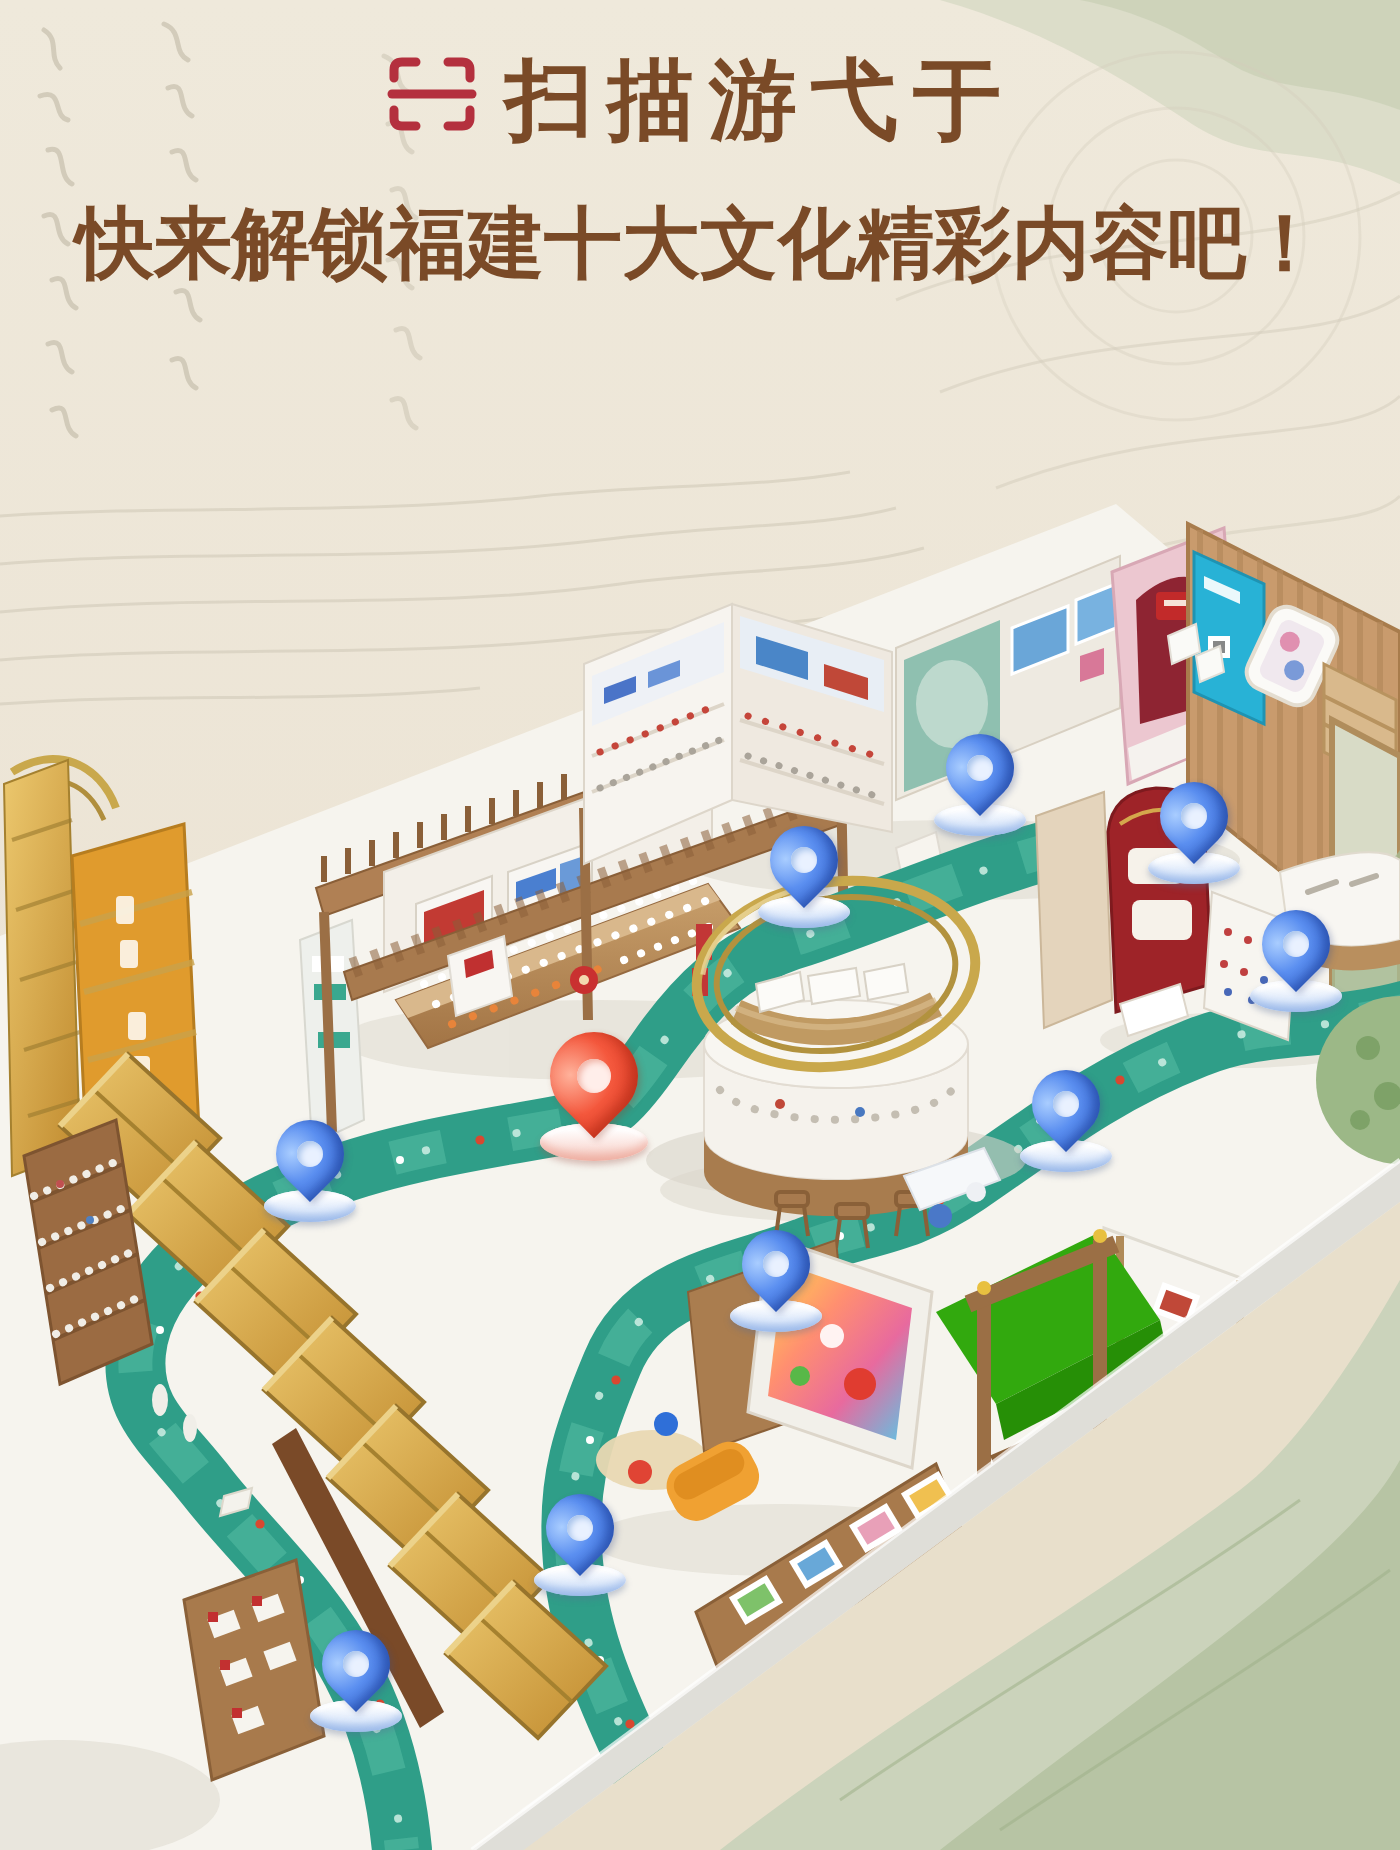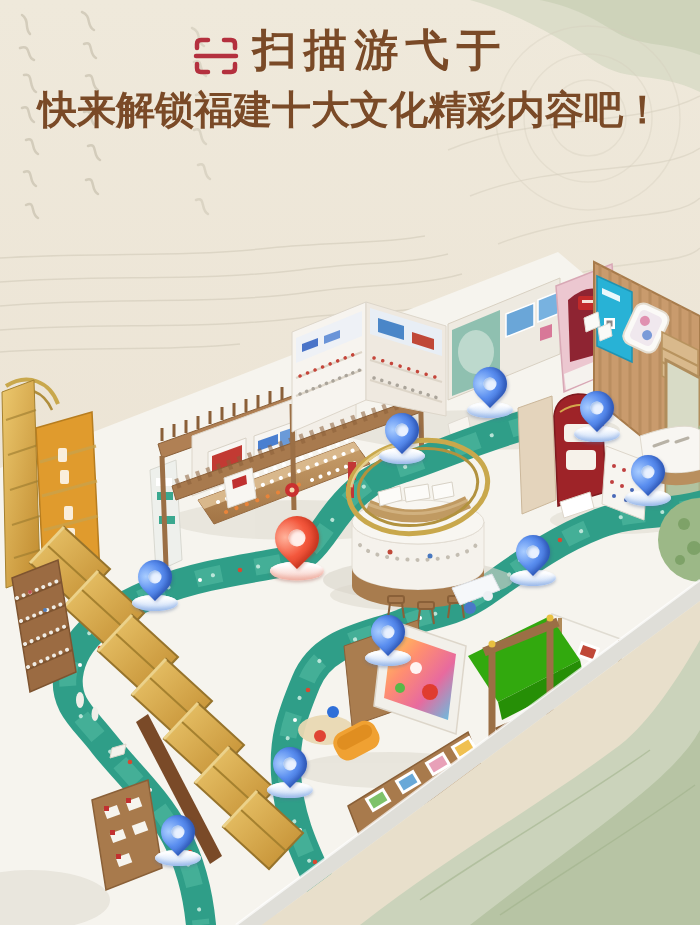--- a/index.html
+++ b/index.html
@@ -5,23 +5,23 @@
   html,body{margin:0;padding:0;background:#d8d0c0;}
   .canvas{
     position:relative;width:700px;height:925px;margin:0 auto;overflow:hidden;
     background:linear-gradient(180deg,#efe9db 0%,#ece4d5 55%,#eadfcb 100%);
     font-family:"Liberation Serif","DejaVu Serif",serif;
   }
   svg.scene{position:absolute;inset:0;z-index:1;}
   
   .header{position:absolute;top:26px;left:0;width:100%;text-align:center;z-index:3;}
   .line{font-weight:bold;line-height:1.15;}
-  .line1{font-size:44px;color:var(--text-brown,#7a4a27);letter-spacing:7px;display:flex;align-items:flex-end;justify-content:center;gap:14px;}
+  .line1{font-size:44px;color:var(--text-brown,#7a4a27);letter-spacing:7px;display:flex;align-items:flex-start;justify-content:center;gap:14px;}
   .line2{font-size:42px;color:var(--accent-red,#ab2c3c);letter-spacing:1px;margin-top:7px;}
-  .line3{font-size:39px;color:var(--text-brown,#7a4a27);letter-spacing:0px;margin-top:11px;}
+  .line3{font-size:39px;color:var(--text-brown,#7a4a27);letter-spacing:0px;margin-top:24px;}
   .scan-icon{display:inline-flex;width:46px;height:42px;}
   
   .pins{position:absolute;inset:0;z-index:5;pointer-events:none;}
   .pin{position:absolute;width:0;height:0;pointer-events:auto;cursor:pointer;}
   .pin-base{position:absolute;left:0;top:0;transform:translate(-50%,-50%);width:46px;height:16px;border-radius:50%;}
   .pin-head{position:absolute;left:-17px;bottom:9px;width:34px;height:34px;
     border-radius:50% 50% 50% 0;transform:rotate(-45deg);}
   .pin-head::after{content:'';position:absolute;left:50%;top:50%;width:13px;height:13px;
     transform:translate(-50%,-50%);border-radius:50%;}
   .pin-blue .pin-base{background:linear-gradient(180deg,#ffffff 15%,#dde9fb 65%,#b9d0f2 100%);

